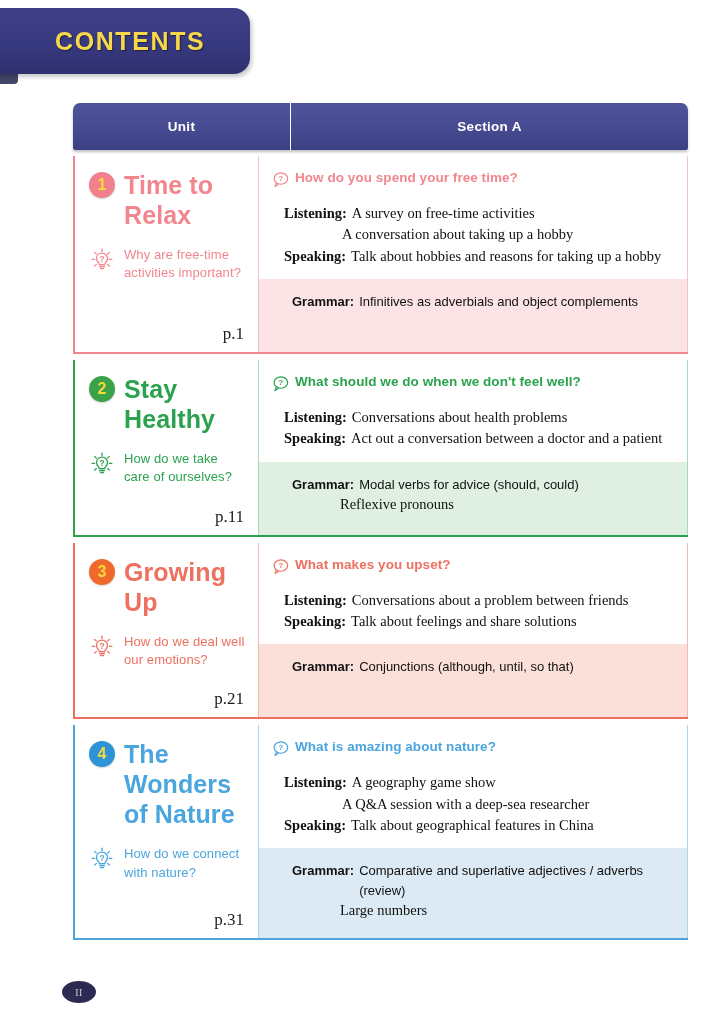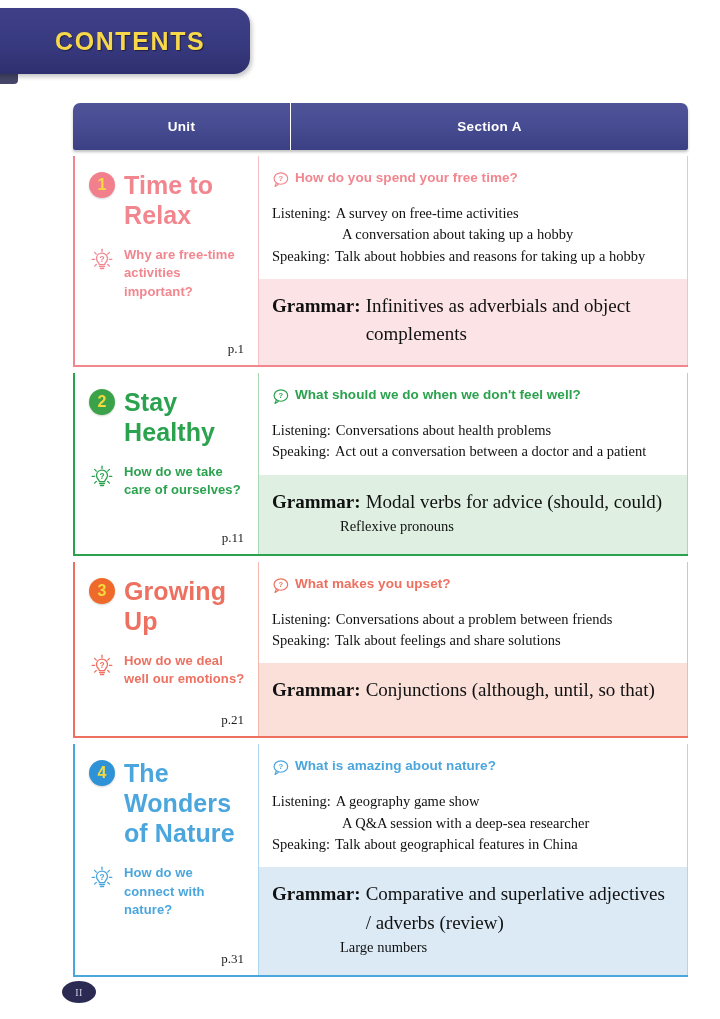--- a/index.html
+++ b/index.html
@@ -147,30 +147,30 @@
   }
   .bulb {
     flex: 0 0 auto;
     width: 26px;
     height: 26px;
     margin-top: 1px;
   }
   .unit-q-text {
     color: var(--accent);
     font-size: 13px;
-    font-weight: bold;
+    font-weight: normal;
     line-height: 1.42;
     letter-spacing: 0.1px;
   }
   .unit-page {
     position: absolute;
     right: 14px;
     bottom: 8px;
     color: #1c1c1c;
-    font-size: 13px;
+    font-size: 17px;
     font-family: "Liberation Serif", serif;
   }
 
   
   .sec-top {
     padding: 14px 14px 12px 13px;
     flex: 1;
   }
   .sec-question {
     display: flex;
@@ -187,43 +187,45 @@
   }
 
   .skill-line {
     font-family: "Liberation Serif", serif;
     font-size: 14.5px;
     color: #111111;
     line-height: 1.47;
     display: flex;
   }
   .skill-label {
-    font-weight: normal;
+    font-weight: bold;
     flex: 0 0 auto;
     padding-right: 5px;
+    margin-left: 12px;
   }
   .skill-cont {
     font-family: "Liberation Serif", serif;
     font-size: 14.5px;
     color: #111111;
     line-height: 1.47;
     padding-left: 70px;
   }
 
   .grammar-box {
     background: var(--gbg);
     padding: 13px 14px 16px 13px;
     min-height: 44px;
   }
   .grammar-line {
-    font-family: Liberation Serif, serif;
-    font-size: 19px;
+    font-family: Liberation Sans, sans-serif;
+    font-size: 13px;
     color: #111111;
     line-height: 1.5;
     display: flex;
+    margin-left: 20px;
   }
   .grammar-label { font-weight: bold; flex: 0 0 auto; padding-right: 5px; }
   .grammar-cont {
     font-family: "Liberation Serif", serif;
     font-size: 14.5px;
     color: #111111;
     line-height: 1.5;
     padding-left: 68px;
   }
 

